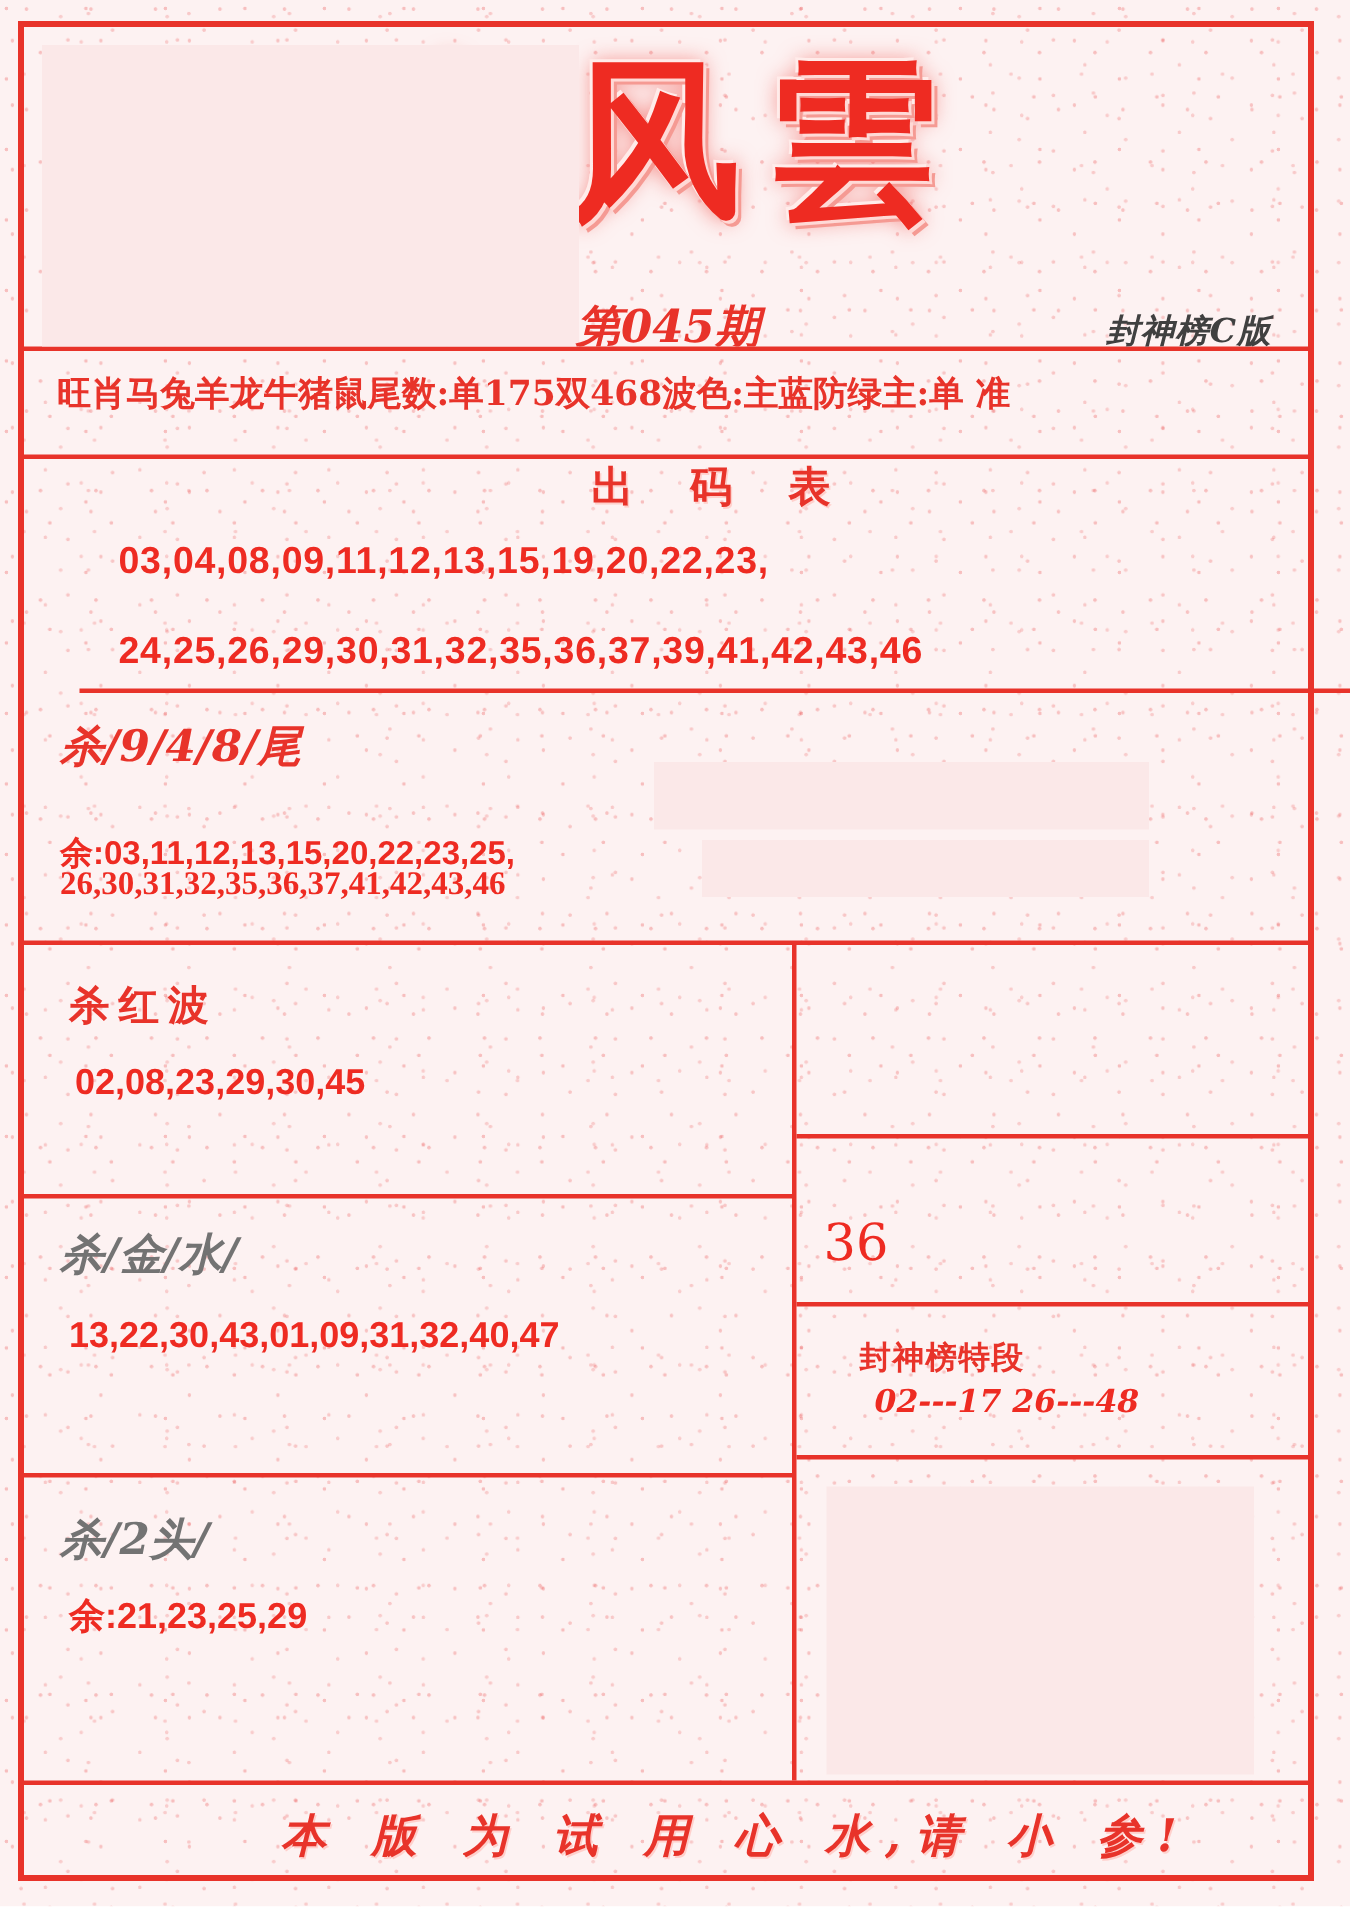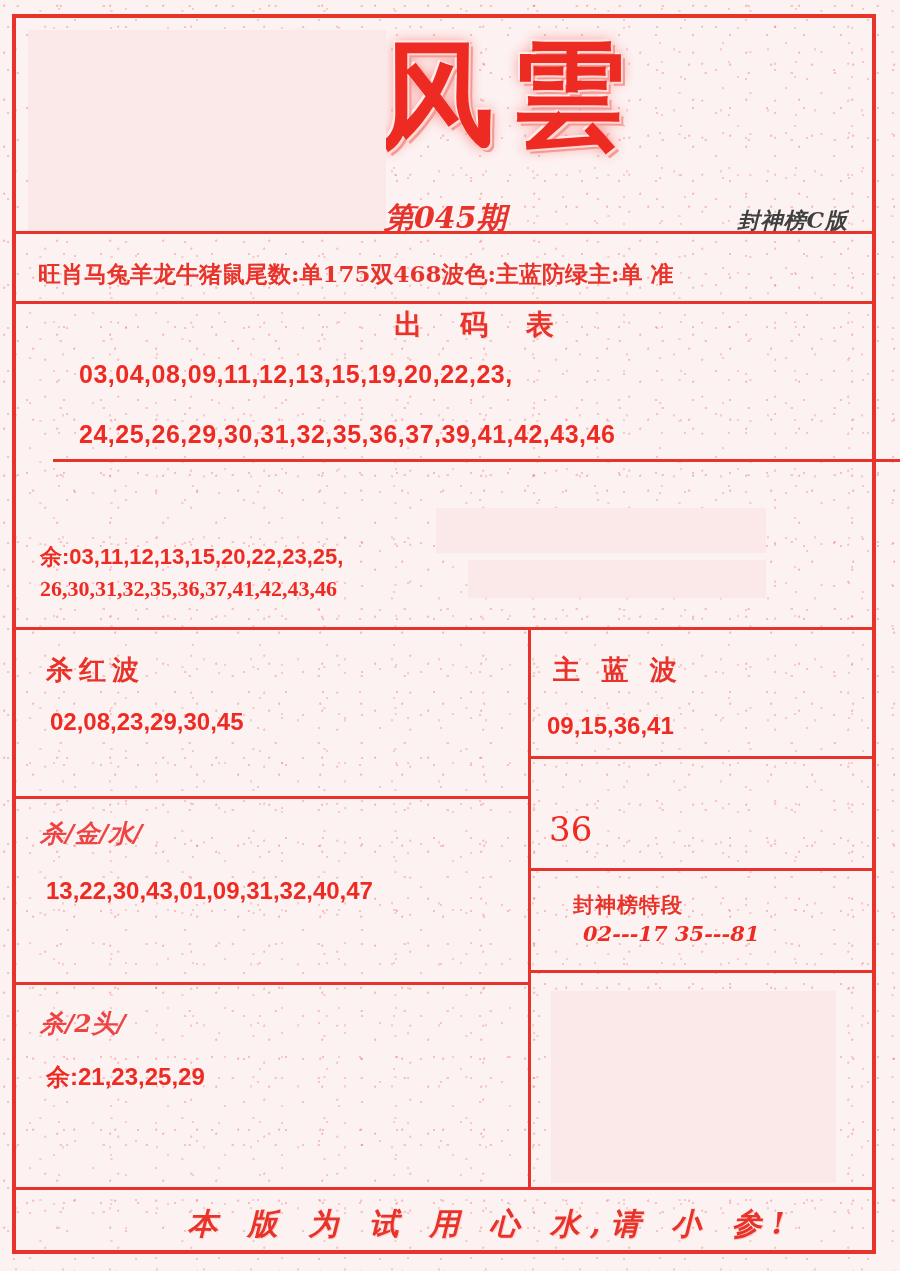--- a/index.html
+++ b/index.html
@@ -110,22 +110,22 @@
 
   
   .row {
     position: absolute;
     left: 0;
     width: 100%;
     box-sizing: border-box;
     border-bottom: 3px solid #e8332a;
   }
   .tagline {
-    top: 228px;
-    height: 58px;
+    top: 216px;
+    height: 72px;
   }
   .tagline .txt {
     position: absolute;
     left: 22px;
     top: 13px;
     font-family: "DejaVu Serif", serif;
     font-size: 23px;
     font-weight: bold;
     color: #e8332a;
     white-space: nowrap;
@@ -179,21 +179,21 @@
     top: 16px;
     font-family: "DejaVu Serif", serif;
     font-style: italic;
     font-weight: bold;
     font-size: 29px;
     color: #e8332a;
   }
   .kt-l1 {
     position: absolute;
     left: 24px;
-    top: 80px;
+    top: 92px;
     font-family: "Liberation Sans", sans-serif;
     font-size: 22px;
     font-weight: bold;
     color: #ee2b22;
   }
   .kt-l2 {
     position: absolute;
     left: 24px;
     top: 114px;
     font-family: Liberation Serif, serif;
@@ -225,22 +225,22 @@
   .cell {
     position: absolute;
     box-sizing: border-box;
   }
   .hsep { position: absolute; height: 3px; background: #e8332a; }
 
   .lbl-it {
     font-family: "DejaVu Serif", serif;
     font-style: italic;
     font-weight: bold;
-    font-size: 25px;
-    color: #ef4444;
+    font-size: 29px;
+    color: #737373;
   }
   .lbl-cn {
     font-family: "DejaVu Serif", serif;
     font-weight: bold;
     font-size: 27px;
     color: #e8332a;
     letter-spacing: 6px;
   }
   .nums {
     font-family: "Liberation Sans", sans-serif;
@@ -311,20 +311,21 @@
         <div class="txt">旺肖马兔羊龙牛猪鼠尾数:单175双468波色:主蓝防绿主:单 准</div>
       </div>
 
       <div class="row codetable">
         <div class="ct-title">出 码 表</div>
         <div class="ct-line1">03,04,08,09,11,12,13,15,19,20,22,23,</div>
         <div class="ct-line2">24,25,26,29,30,31,32,35,36,37,39,41,42,43,46</div>
       </div>
 
       <div class="row killtail">
+        <div class="kt-title">杀/9/4/8/尾</div>
         <div class="blank-patch patch-kt1"></div>
         <div class="blank-patch patch-kt2"></div>
         <div class="kt-l1">余:03,11,12,13,15,20,22,23,25,</div>
         <div class="kt-l2">26,30,31,32,35,36,37,41,42,43,46</div>
       </div>
 
       <div class="grid">
         <div class="vline"></div>
 
         <div class="hsep" style="left:0; top:166px; width:512px;"></div>
@@ -342,32 +343,28 @@
         <div class="cell" style="left:0; top:169px; width:512px; height:183px;">
           <div class="lbl-it" style="position:absolute; left:24px; top:18px;">杀/金/水/</div>
           <div class="nums" style="position:absolute; left:30px; top:78px;">13,22,30,43,01,09,31,32,40,47</div>
         </div>
 
         <div class="cell" style="left:0; top:355px; width:512px; height:205px;text-decoration:underline;">
           <div class="lbl-it" style="position:absolute; left:24px; top:22px;">杀/2头/</div>
           <div class="nums" style="position:absolute; left:30px; top:76px;">余:21,23,25,29</div>
         </div>
 
-        <div class="cell" style="left:515px; top:0; right:0; height:126px; width:342px;">
-          <div class="lbl-cn" style="position:absolute; left:22px; top:22px;">主 蓝 波</div>
-          <div class="nums" style="position:absolute; left:16px; top:82px;">09,15,36,41</div>
-        </div>
 
         <div class="cell" style="left:515px; top:129px; height:109px; width:342px;">
           <div class="big-num" style="position:absolute; left:18px; top:50px;">36</div>
         </div>
 
         <div class="cell" style="left:515px; top:241px; height:99px; width:342px;">
           <div class="special-title" style="position:absolute; left:42px; top:20px;">封神榜特段</div>
-          <div class="special-nums" style="position:absolute; left:52px; top:50px;">02---17 35---81</div>
+          <div class="special-nums" style="position:absolute; left:52px; top:50px;">02---17 26---48</div>
         </div>
 
         <div class="cell" style="left:515px; top:343px; height:217px; width:342px;">
           <div class="blank-patch" style="left:20px; top:18px; width:285px; height:192px; position:absolute;"></div>
         </div>
       </div>
 
       <div class="footer">
         <div class="txt">本 版 为 试 用 心 水,请 小 参!</div>
       </div>

